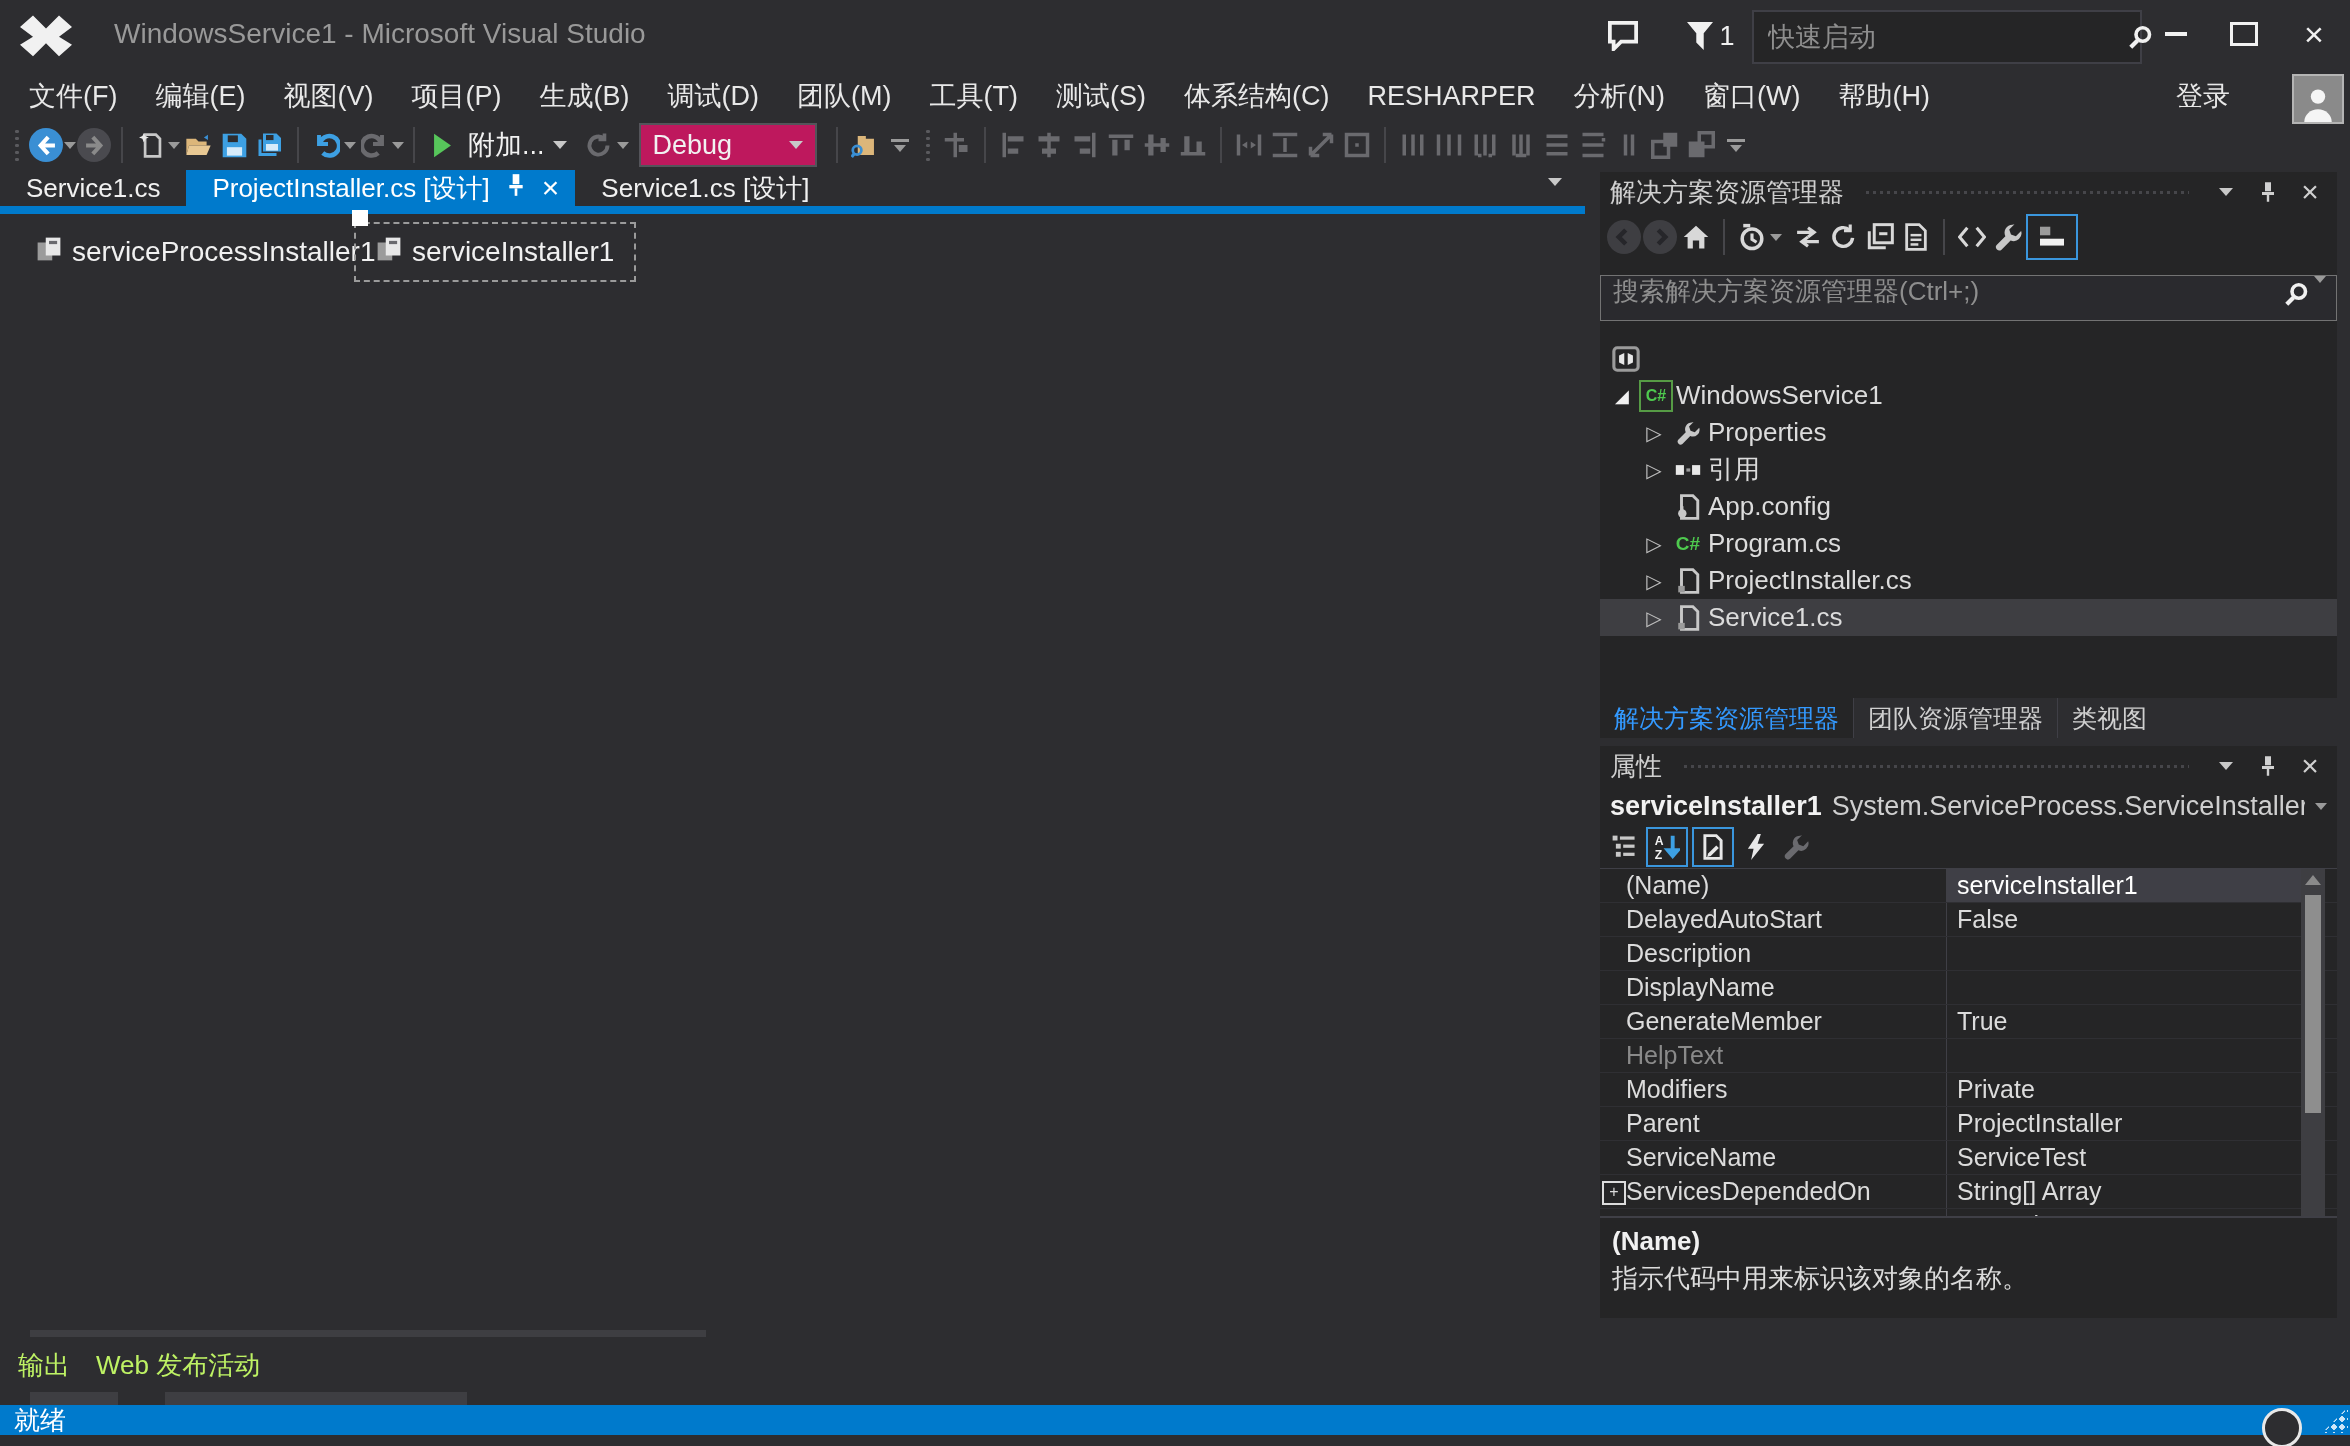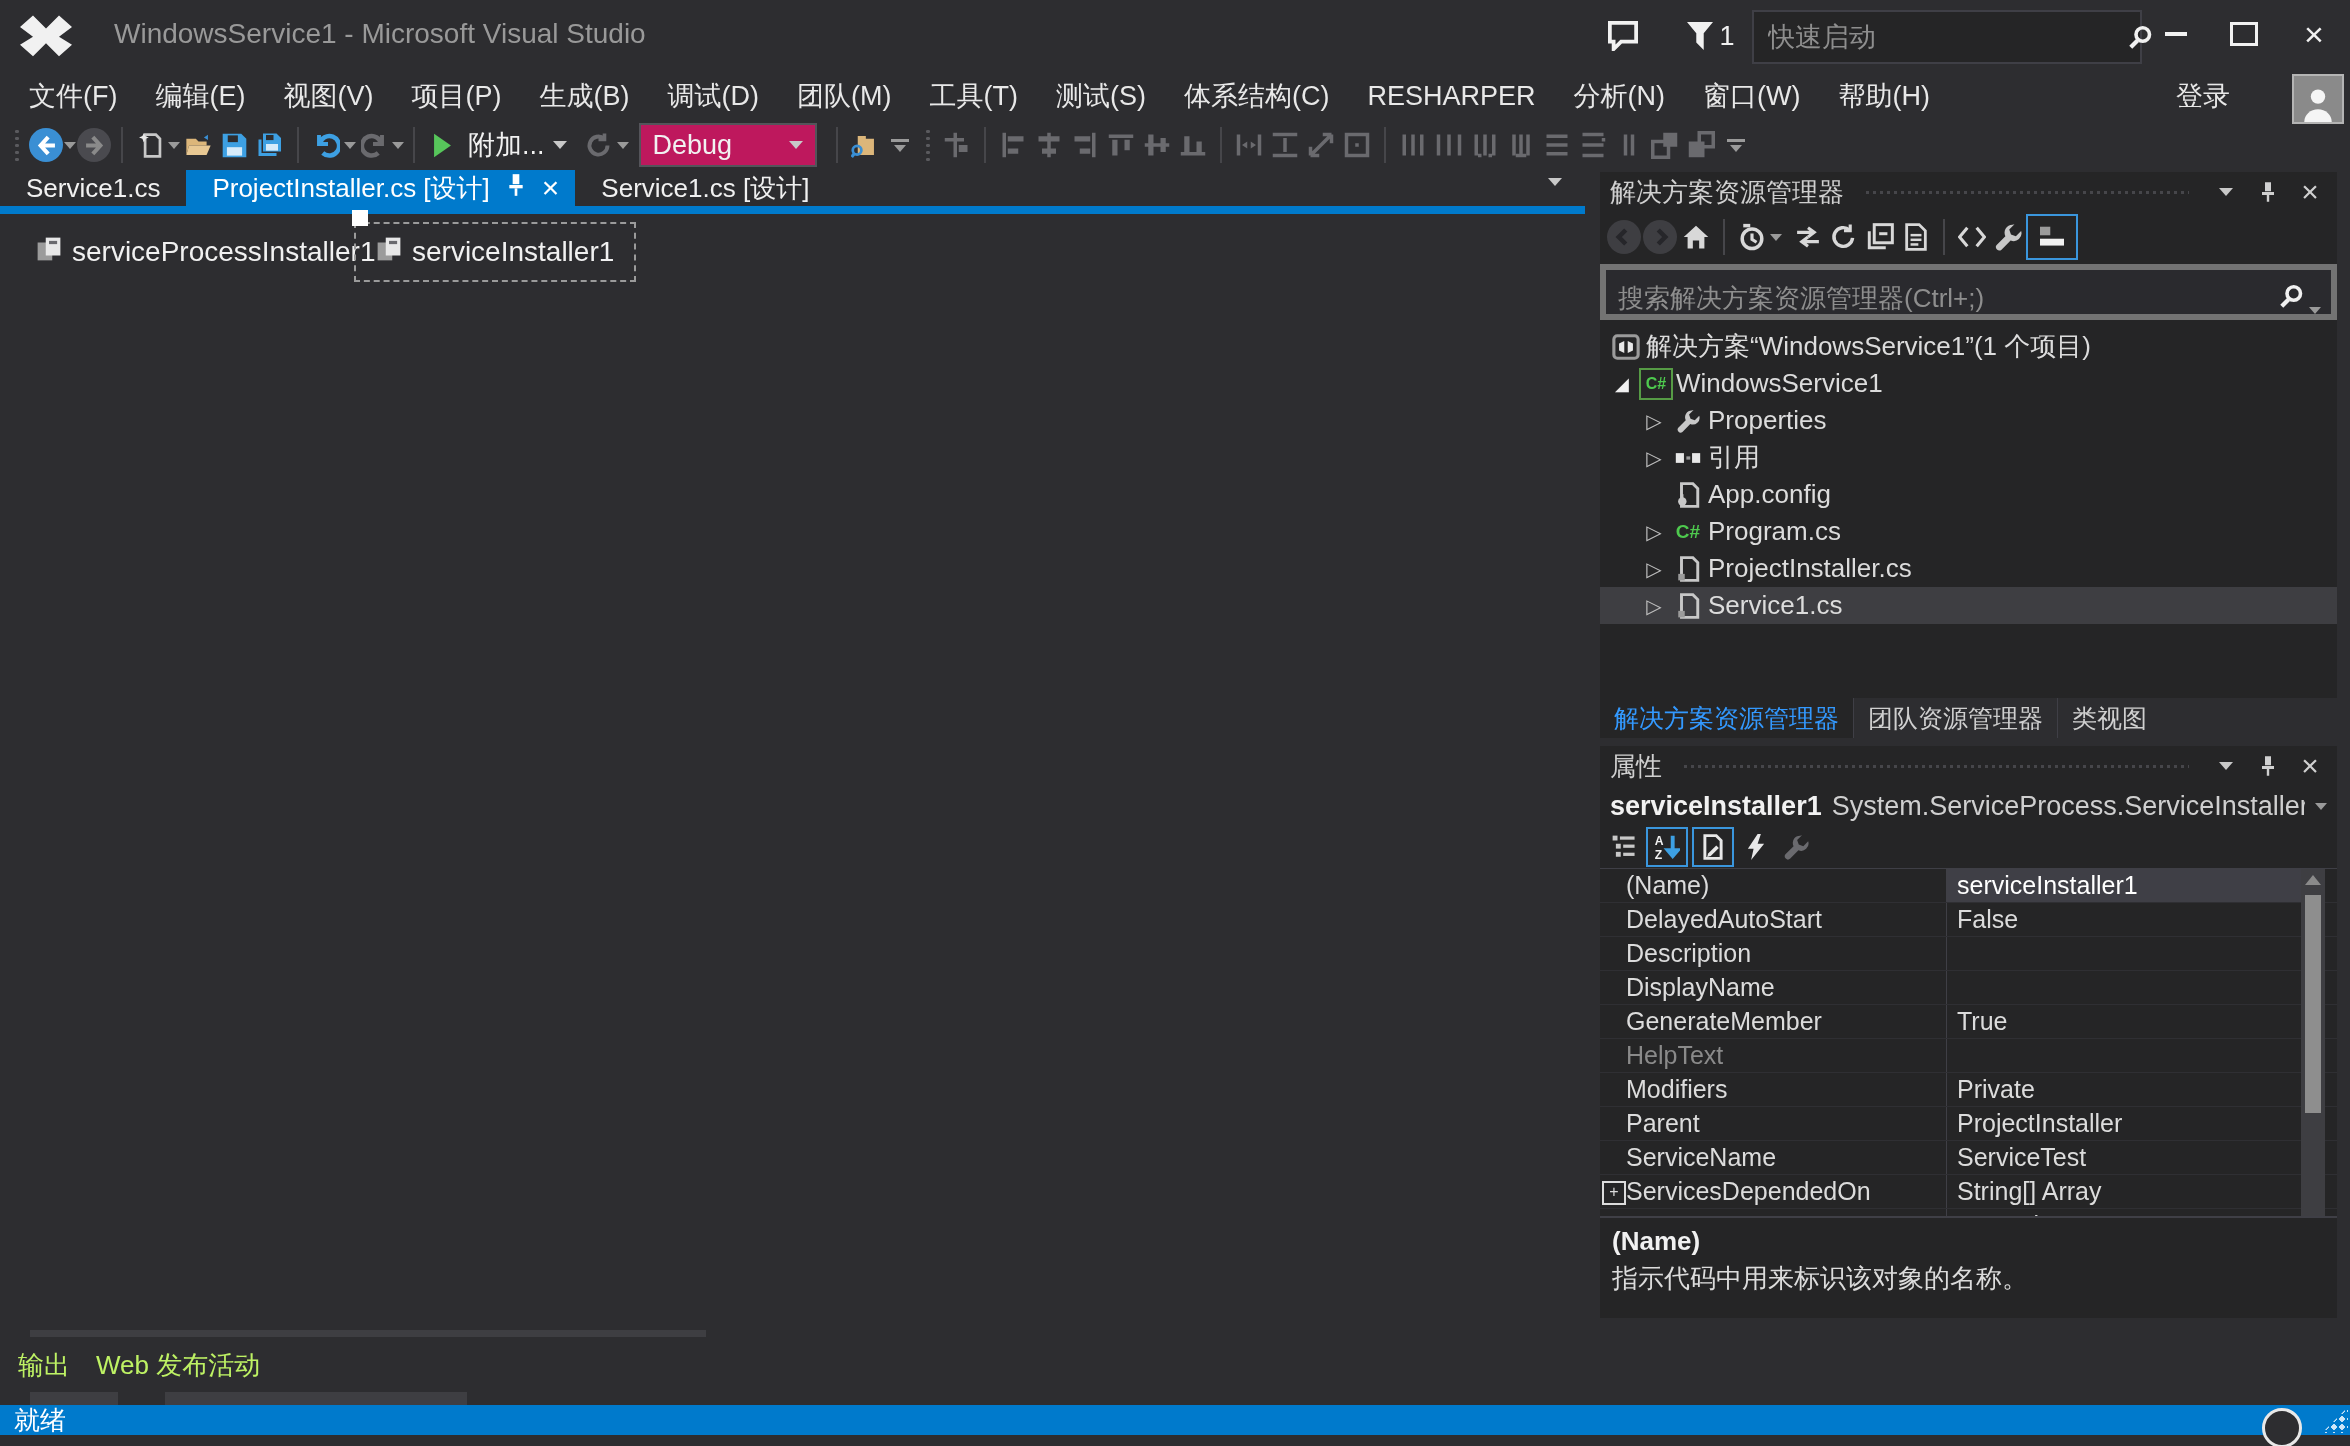--- a/index.html
+++ b/index.html
@@ -63,21 +63,21 @@
 
   
   .pane{background:#252526}
   .pane-head{height:40px;display:flex;align-items:center;padding:0 10px;gap:8px}
   .pane-title{color:#CFCFCF;font-size:26px;white-space:nowrap}
   .dots{flex:1;height:10px;margin:0 12px;background-image:radial-gradient(#46464A 38%,transparent 40%);background-size:7px 7px;background-position:0 2px}
   .ph-btn{width:34px;height:34px;display:flex;align-items:center;justify-content:center}
   .se-toolbar{height:50px;display:flex;align-items:center;padding:0 6px}
   .se-toolbar .ico svg{width:28px;height:28px}
   .hl-box{border:2px solid #3A96DD;width:48px;height:42px;display:flex;align-items:center;justify-content:center}
-  .searchrow{margin:2px 0;height:44px;background:#2A2A2E;border:6px solid #737373;display:flex;align-items:flex-end}
+  .searchrow{margin:13px 0;height:44px;background:#2A2A2E;border:1px solid #737373;display:flex;align-items:flex-start}
   .searchrow input{flex:1;background:transparent;border:0;outline:none;color:#DCDCDC;font-size:26px;padding:0 0 0 12px;font-family:inherit}
   .searchrow input::placeholder{color:#8E8E8E}
   .tree{padding-top:6px}
   .trow{height:37px;display:flex;align-items:center;color:#DCDCDC;font-size:26px;white-space:nowrap}
   .trow.selected{background:#3E3E42}
   .trow .exp{width:28px;text-align:center;color:#C0C0C0;font-size:20px;flex:0 0 auto;font-family:"DejaVu Sans",sans-serif}
   .trow .exp.open{color:#F1F1F1;font-size:18px}
   .trow .ticon{width:40px;display:flex;justify-content:center;flex:0 0 auto}
   .bold{font-weight:normal}
   .csbox{width:30px;height:28px;border:2px solid #569B45;color:#4EC94E;font-size:16px;font-weight:bold;display:flex;align-items:center;justify-content:center}
@@ -574,21 +574,20 @@
   </div>
 
   <div class="tree">
     <div class="trow">
       <span class="ticon" style="margin-left:6px">
         <svg width="28" height="26" viewBox="0 0 16 15">
             <rect x="1" y="1" width="14" height="13" rx="2" fill="none" stroke="#9B9B9B" stroke-width="1.8"></rect>
             <path d="M4 5.5 L7 4 v7 L4 9.5 z M12 5.5 L9 4 v7 l3-1.5 z" fill="#E8E8E8"></path>
           </svg>
       </span>
-      <span>解决方案“WindowsService1”(1 个项目)</span>
     </div>
     <div class="trow">
       <span class="exp open" style="margin-left:8px">◢</span>
       <span class="ticon">
           <span class="csbox">C#</span>
         </span>
       <span class="bold">WindowsService1</span>
     </div>
     <div class="trow">
       <span class="exp" style="margin-left:40px">▷</span>

